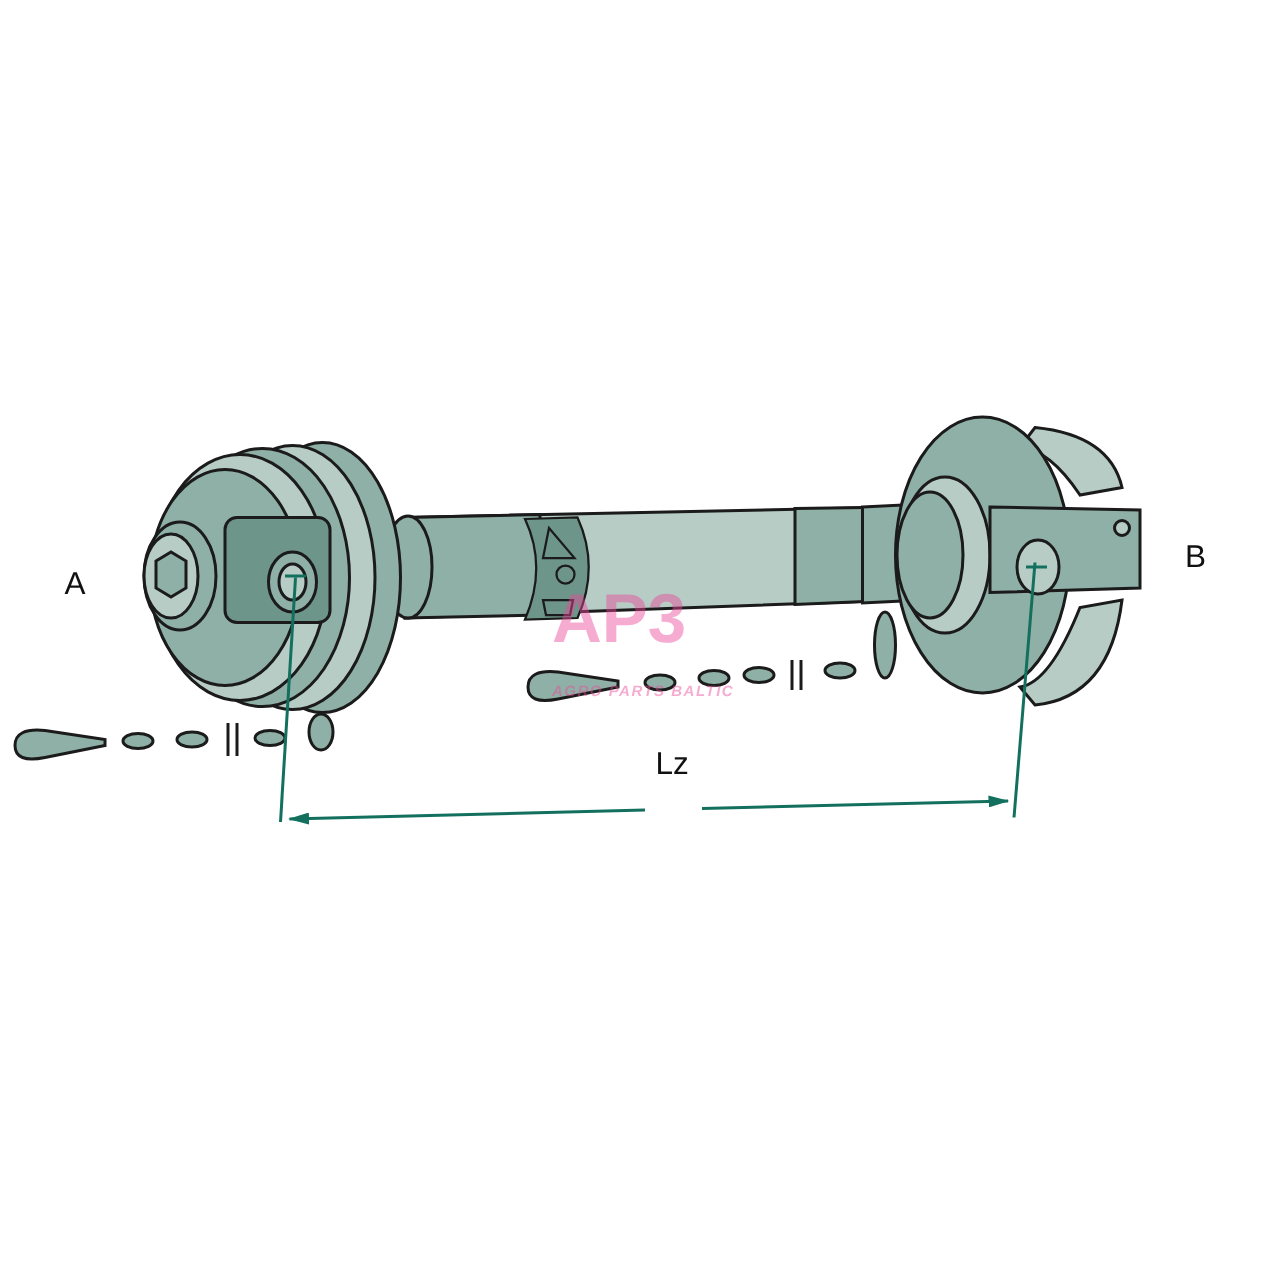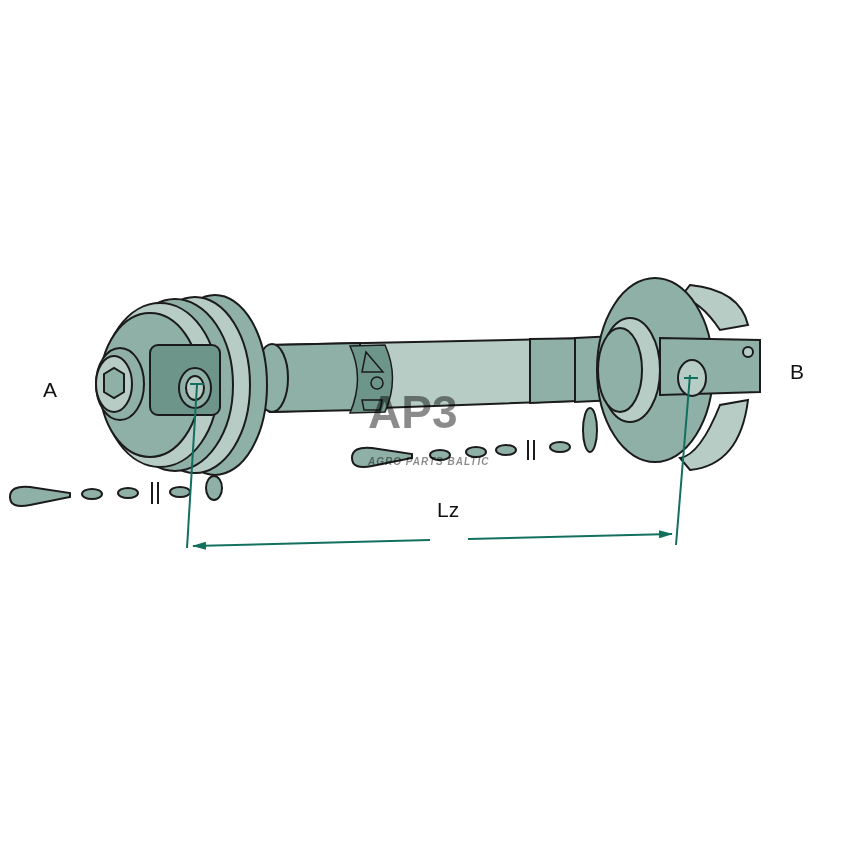--- a/index.html
+++ b/index.html
@@ -1,19 +1,19 @@
 <!DOCTYPE html>
 <html><head>
 <meta charset="utf-8">
 <style>
   html, body { margin:0; padding:0; background:#ffffff; }
   body { width:847px; height:847px; position:relative; overflow:hidden; font-family:"Liberation Sans", sans-serif; }
   .label { position:absolute; font-size:21px; color:#111; }
   svg { position:absolute; left:0; top:0; }
-  .wm { position:absolute; color:#000000; opacity:0.45; font-weight:bold; }
+  .wm { position:absolute; color:#ec4899; opacity:0.45; font-weight:bold; }
 </style>
 </head>
 <body>
 
 <svg width="847" height="847" viewBox="0 0 847 847">
   <defs>
     <marker id="arr" markerWidth="14" markerHeight="8" refX="13" refY="4" orient="auto" markerUnits="userSpaceOnUse">
       <path d="M0,0 L14,4 L0,8 Z" fill="#13705e"></path>
     </marker>
   </defs>

